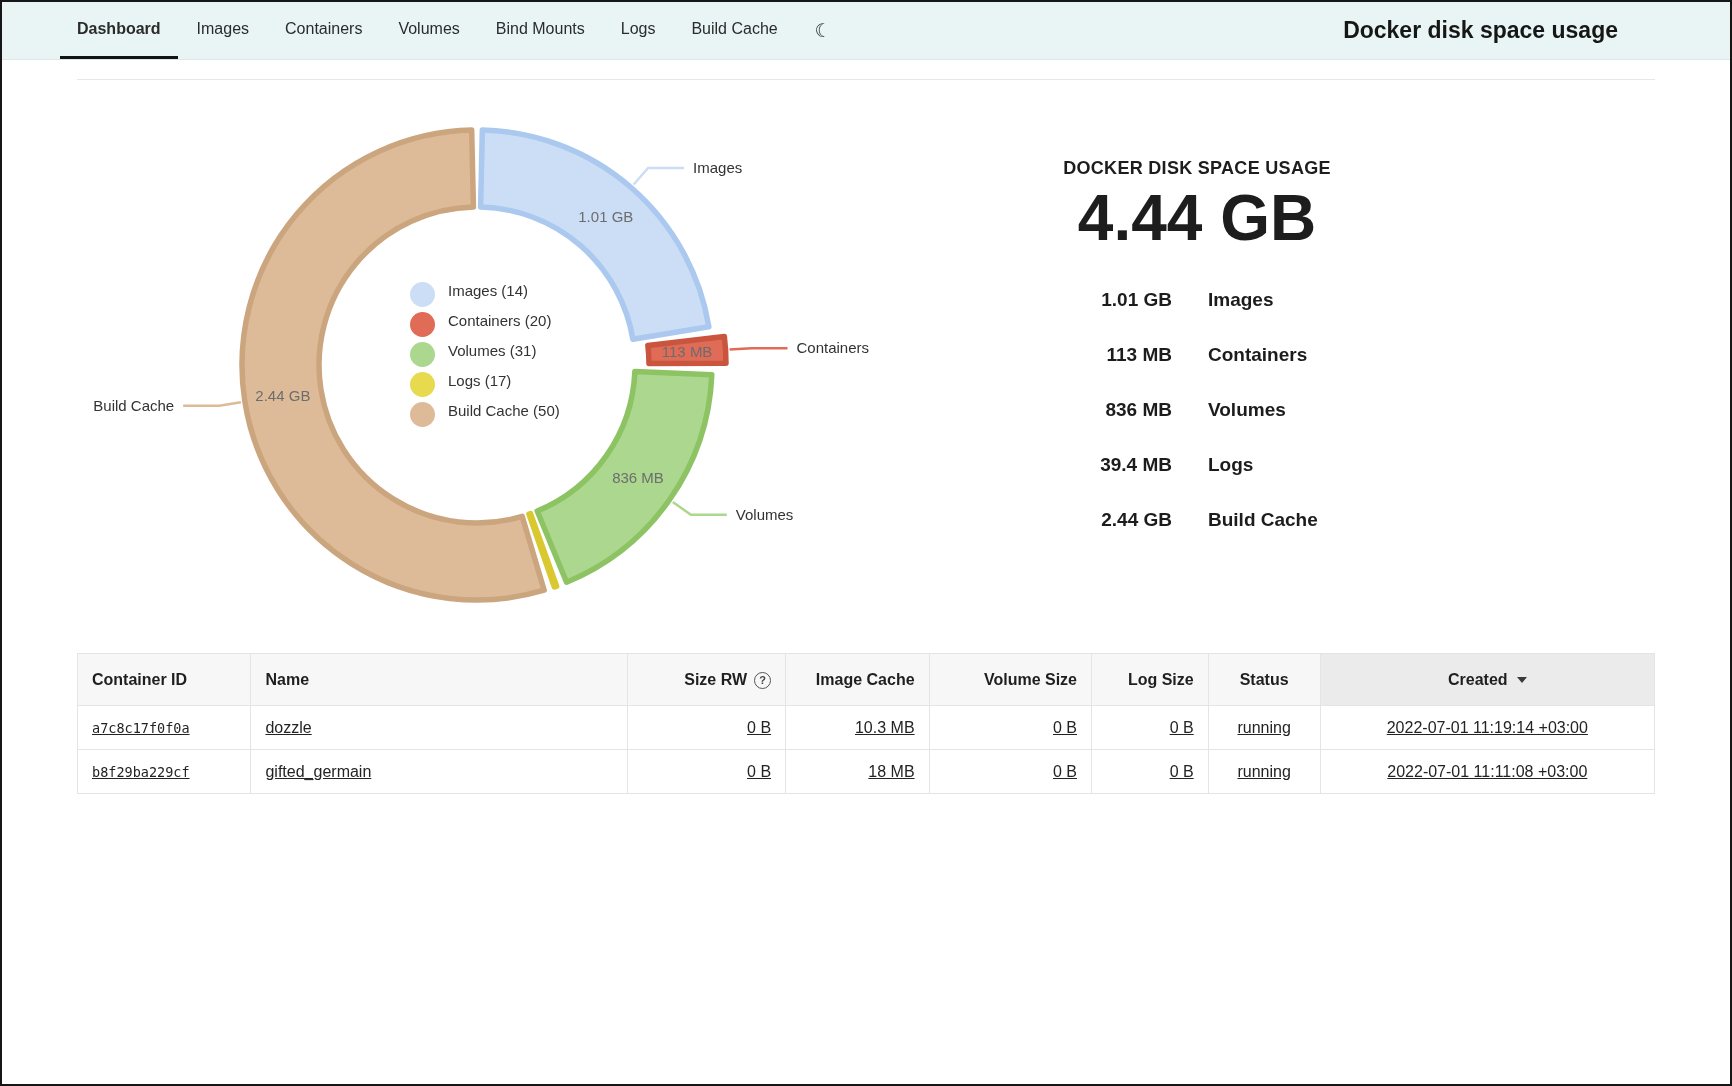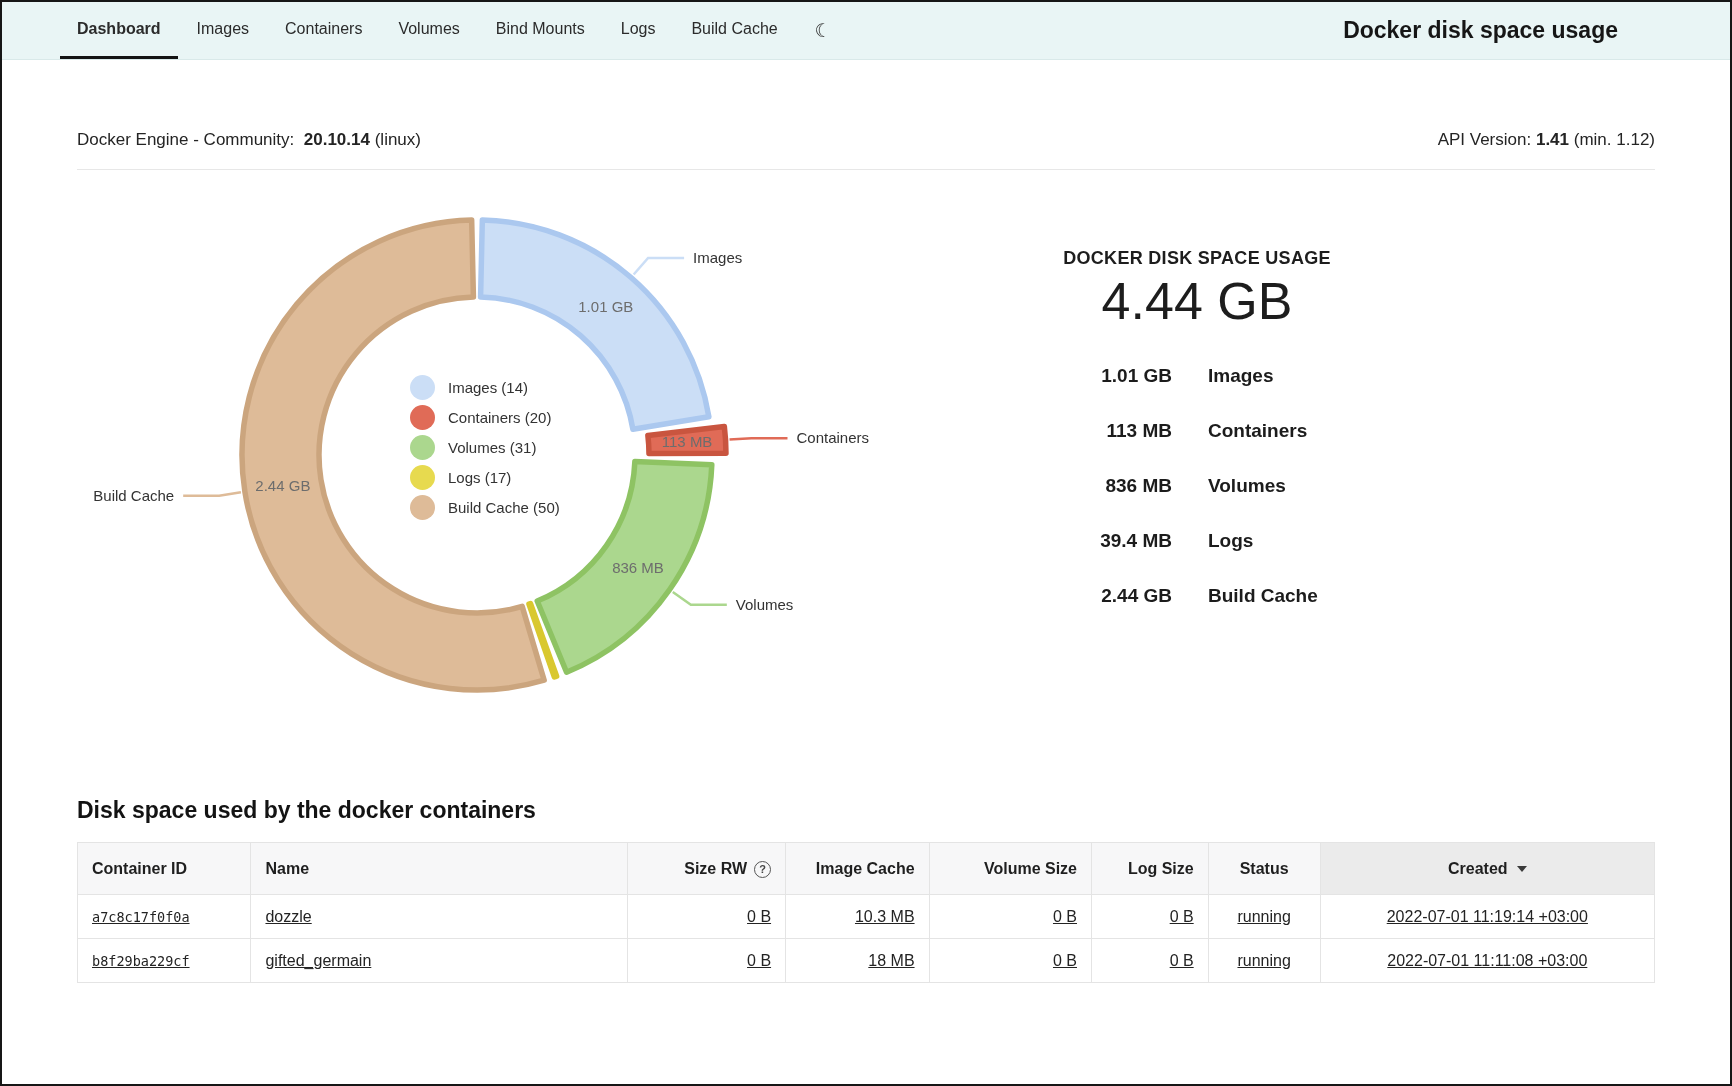--- a/index.html
+++ b/index.html
@@ -20,27 +20,27 @@
   .engine-row b { font-weight:bold; }
   .divider { border-bottom:1px solid #e7e7e7; margin-top:19px; }
 
   
   .chart-section { display:flex; margin-top:30px; }
   .chart-wrap { position:relative; width:860px; height:525px; flex:0 0 auto; }
   .chart-wrap svg { position:absolute; left:0; top:0; }
   .slice-value { font-size:15px; fill:#6d6d6d; }
   .slice-name  { font-size:15px; fill:#333; }
   .legend { position:absolute; left:333px; top:172px; }
-  .legend-row { display:flex; align-items:center; height:30px; cursor:pointer; }
+  .legend-row { display:flex; height:30px; cursor:pointer; }
   .legend-dot { width:25px; height:25px; border-radius:50%; flex:0 0 auto; }
   .legend-label { margin-left:13px; font-size:15px; color:#333; }
 
   .summary { width:430px; margin-left:85px; }
   .summary-heading { margin-top:48px; text-align:center; padding-right:80px; font-size:18px; font-weight:bold; letter-spacing:.3px; color:#1d1d1d; }
-  .summary-total { text-align:center; padding-right:80px; font-size:52px; font-weight:normal; color:#1d1d1d; margin-top:2px; }
+  .summary-total { text-align:center; padding-right:80px; font-size:64px; font-weight:bold; color:#1d1d1d; margin-top:2px; }
   .summary-grid { margin-top:34px; display:grid; grid-template-columns:150px 1fr; column-gap:36px; row-gap:33px; }
   .summary-value { text-align:right; font-size:19px; font-weight:bold; color:#1c1c1c; }
   .summary-label { text-align:left;  font-size:19px; font-weight:bold; color:#1c1c1c; }
 
   
   .table-heading { margin-top:72px; font-size:23px; font-weight:bold; color:#131313; }
   table.containers { width:100%; margin-top:18px; border-collapse:collapse; table-layout:fixed;border-radius:20px; }
   .containers th, .containers td { border:1px solid #e4e4e4; font-size:16px; }
   .containers thead th { background:#f7f7f8; height:52px; font-weight:bold; color:#1f1f1f; padding:0 14px; }
   .containers thead th.sorted { background:#ebebeb; cursor:pointer; }
@@ -66,32 +66,20 @@
     <div class="tab">Logs</div>
     <div class="tab">Build Cache</div>
     <div class="moon-btn">
       <span>☾</span>
     </div>
     <div class="nav-title">Docker disk space usage</div>
   </div>
 
   <div class="main">
 
-    <div class="engine-row">
-      <div>
-        <span>Docker Engine - Community:</span>&nbsp;
-        <b>20.10.14</b>
-        <span>(linux)</span>
-      </div>
-      <div>
-        <span>API Version:</span>
-        <b>1.41</b>
-        <span>(min. 1.12)</span>
-      </div>
-    </div>
     <div class="divider"></div>
 
     <div class="chart-section">
 
       <div class="chart-wrap">
         <svg id="donut-svg" width="860" height="525" viewBox="0 0 860 525">
             <path d="M405.3315233896036 20.060486809165894 A235 235 0 0 1 631.85878612182 216.70504866021977 L555.8880349244577 229.2527561204882 A158 158 0 0 0 403.58459870449946 97.04066772701367 Z" fill="#cbdef6" stroke="#abc8ef" stroke-width="5.5" stroke-linejoin="round"></path>
             <text x="528.8138644689599" y="111.61119206431894" text-anchor="middle" class="slice-value">1.01 GB</text>
             <polyline points="556.6743695067756,74.51692062784849 571.0962779969391,57.90341541367553 607.0962779969391,57.90341541367553" fill="none" stroke="#cbdef6" stroke-width="2.5"></polyline>
             <text x="616.0962779969391" y="62.90341541367553" text-anchor="start" class="slice-name">Images</text>
@@ -144,21 +132,20 @@
           <div class="summary-value">836 MB</div>
           <div class="summary-label">Volumes</div>
           <div class="summary-value">39.4 MB</div>
           <div class="summary-label">Logs</div>
           <div class="summary-value">2.44 GB</div>
           <div class="summary-label">Build Cache</div>
         </div>
       </div>
     </div>
 
-    <div class="table-heading">Disk space used by the docker containers</div>
 
     <table class="containers">
       <thead>
         <tr>
           <th class="col-id al">Container ID</th>
           <th class="col-name al">Name</th>
           <th class="col-sizerw ar">
             <span>Size RW</span><span class="help">?</span>
           </th>
           <th class="col-imgsize ar">Image Cache</th>

